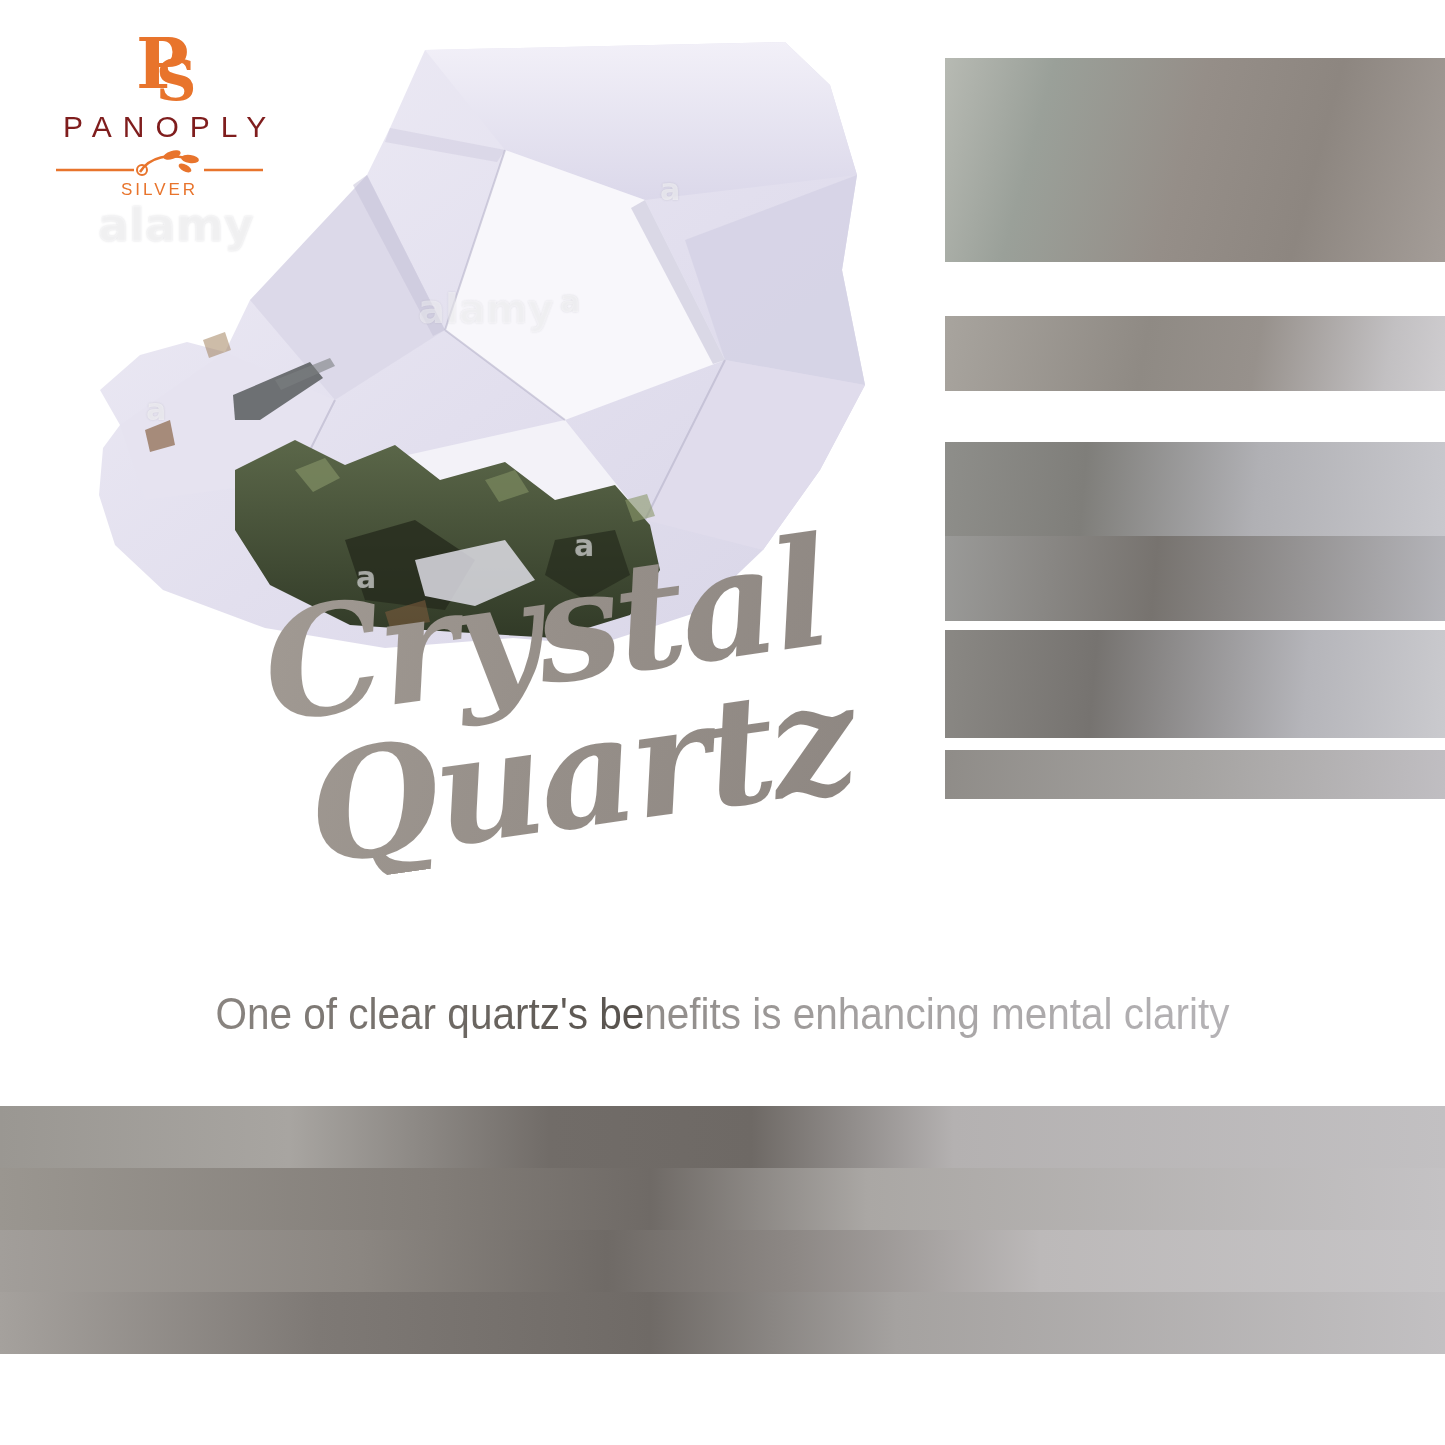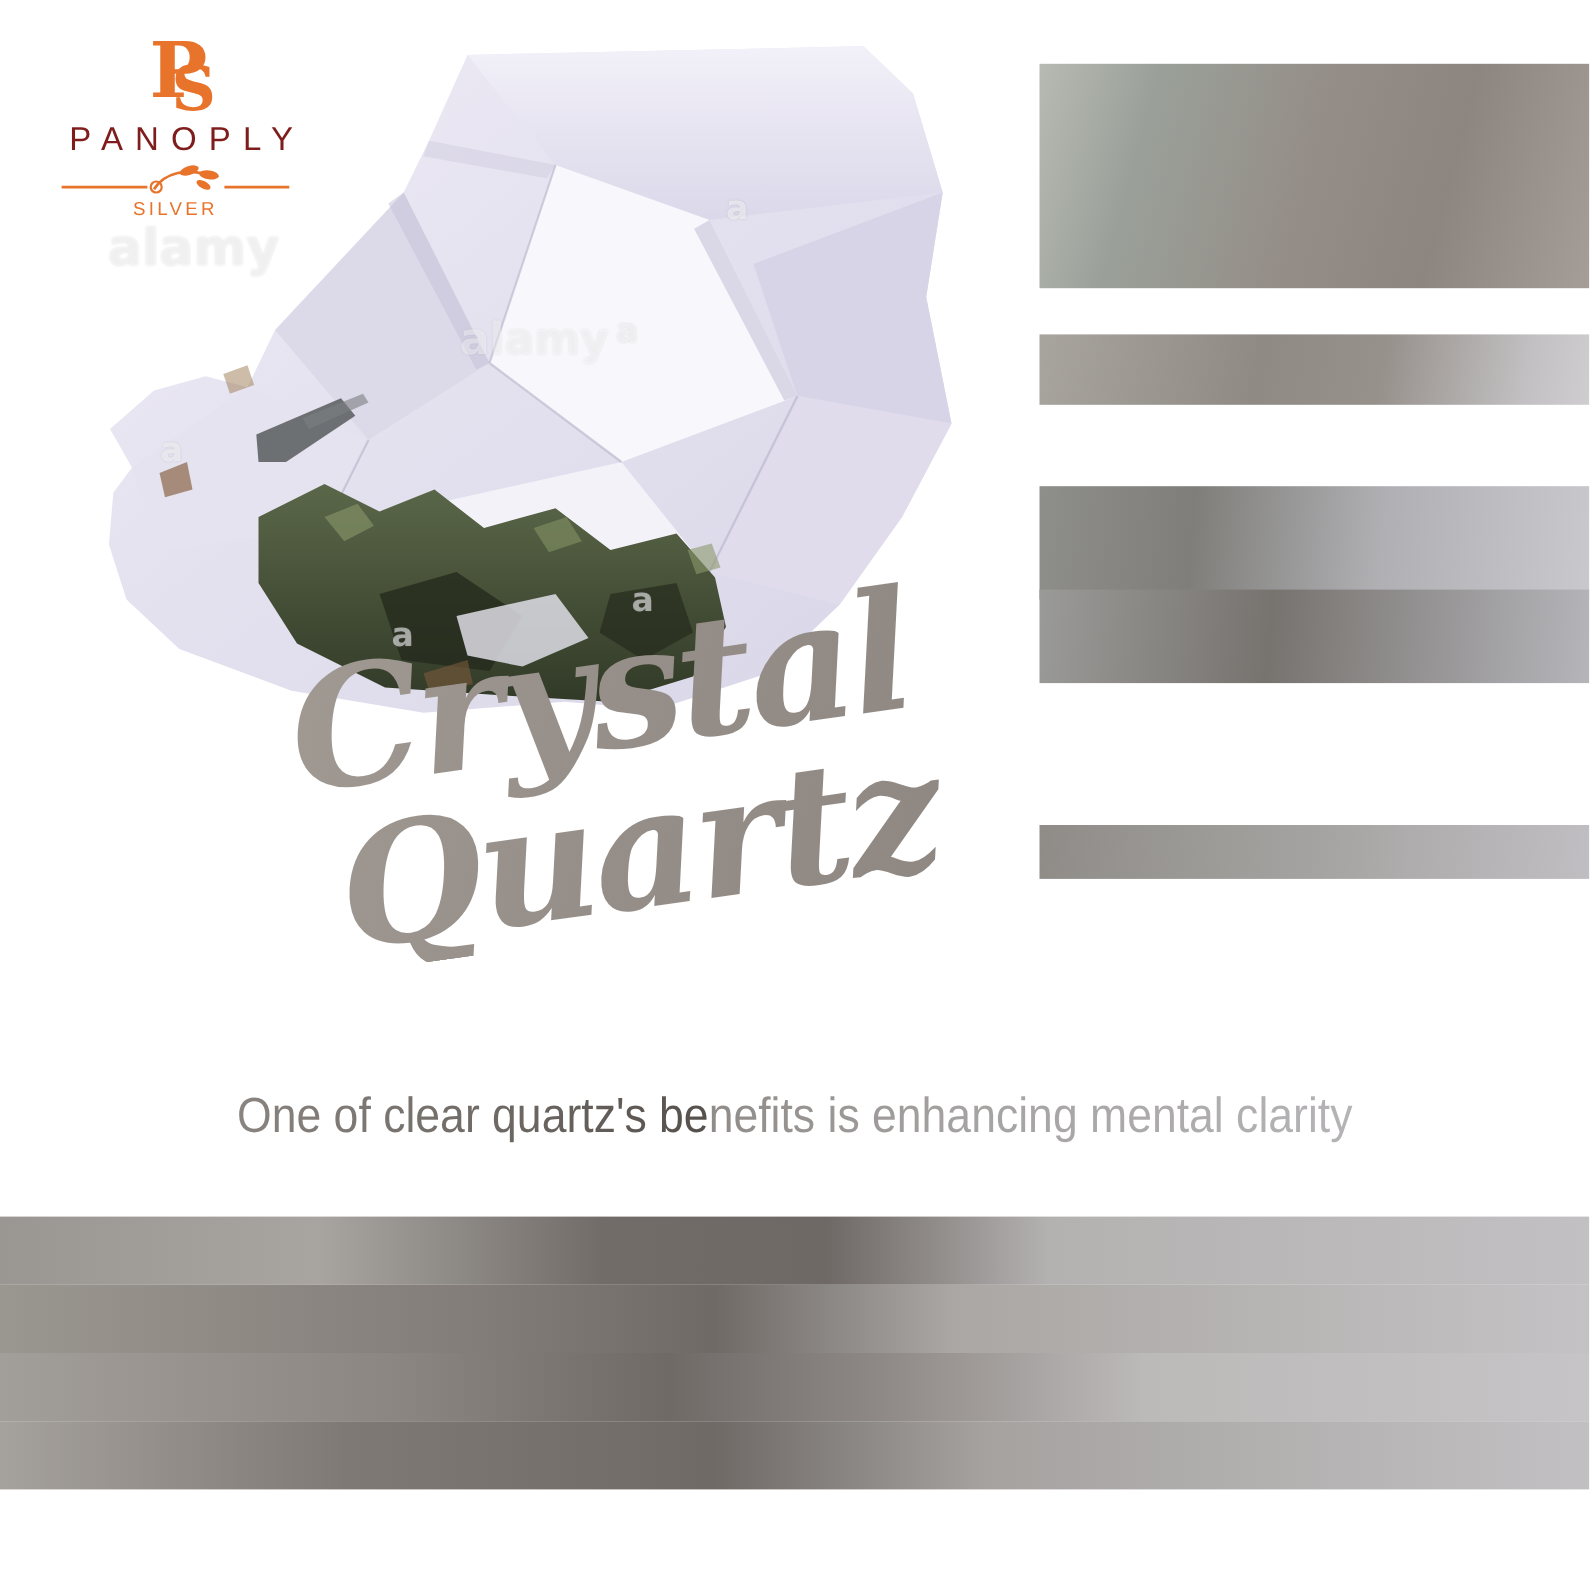--- a/index.html
+++ b/index.html
@@ -45,21 +45,21 @@
   .right-col>div{position:absolute;width:100%;text-align:left;}
   .script{
     font-family:"DejaVu Serif",serif;font-style:italic;font-weight:700;
     -webkit-background-clip:text;background-clip:text;color:transparent;
   }
   .month{
     top:58px;font-size:185px;line-height:1.1;letter-spacing:-5px;
     background:linear-gradient(105deg,#b7bab3 0%,#9aa099 20%,#958e88 48%,#8d8680 72%,#a49d98 100%);
   }
   .subtitle{
-    top:304px;font-size:58px;line-height:1.1;letter-spacing:-3px;
+    top:316px;font-size:68px;line-height:1.1;letter-spacing:-3px;
     background:linear-gradient(100deg,#a8a49e 0%,#8f8a84 40%,#97918c 62%,#c2c0c2 88%,#cfcdd0 100%);
   }
   .thin{
     font-family:"Liberation Sans",sans-serif;font-weight:400;
     -webkit-background-clip:text;background-clip:text;color:transparent;
   }
   .zodiac-label{
     top:442px;font-size:90px;letter-spacing:4px;
     background:linear-gradient(95deg,#8e8e8a 0%,#7f7e7a 28%,#b0b0b4 62%,#c8c8cd 100%);
   }
@@ -189,20 +189,21 @@
   <div class="stone-name">
     <span class="line1">Crystal</span>
     <span class="line2">Quartz</span>
   </div>
 
   <div class="right-col">
     <div class="script month">April</div>
     <div class="script subtitle">Birthstone</div>
     <div class="thin zodiac-label">Crown:</div>
     <div class="thin zodiac-value">Leo.</div>
+    <div class="thin chakra-label">Chakra:</div>
     <div class="thin chakra-value">Crown</div>
   </div>
 
   <div class="benefit">
     <span class="dark">One of clear quartz's be</span><span class="light">nefits is enhancing mental clarity</span>
   </div>
 
   <div class="description">
     <div class="dline l1">It can help with emotional stability, and it's popular in meditation</div>
     <div class="dline l2">and restorative work. It's also often used for manifestation and can</div>

